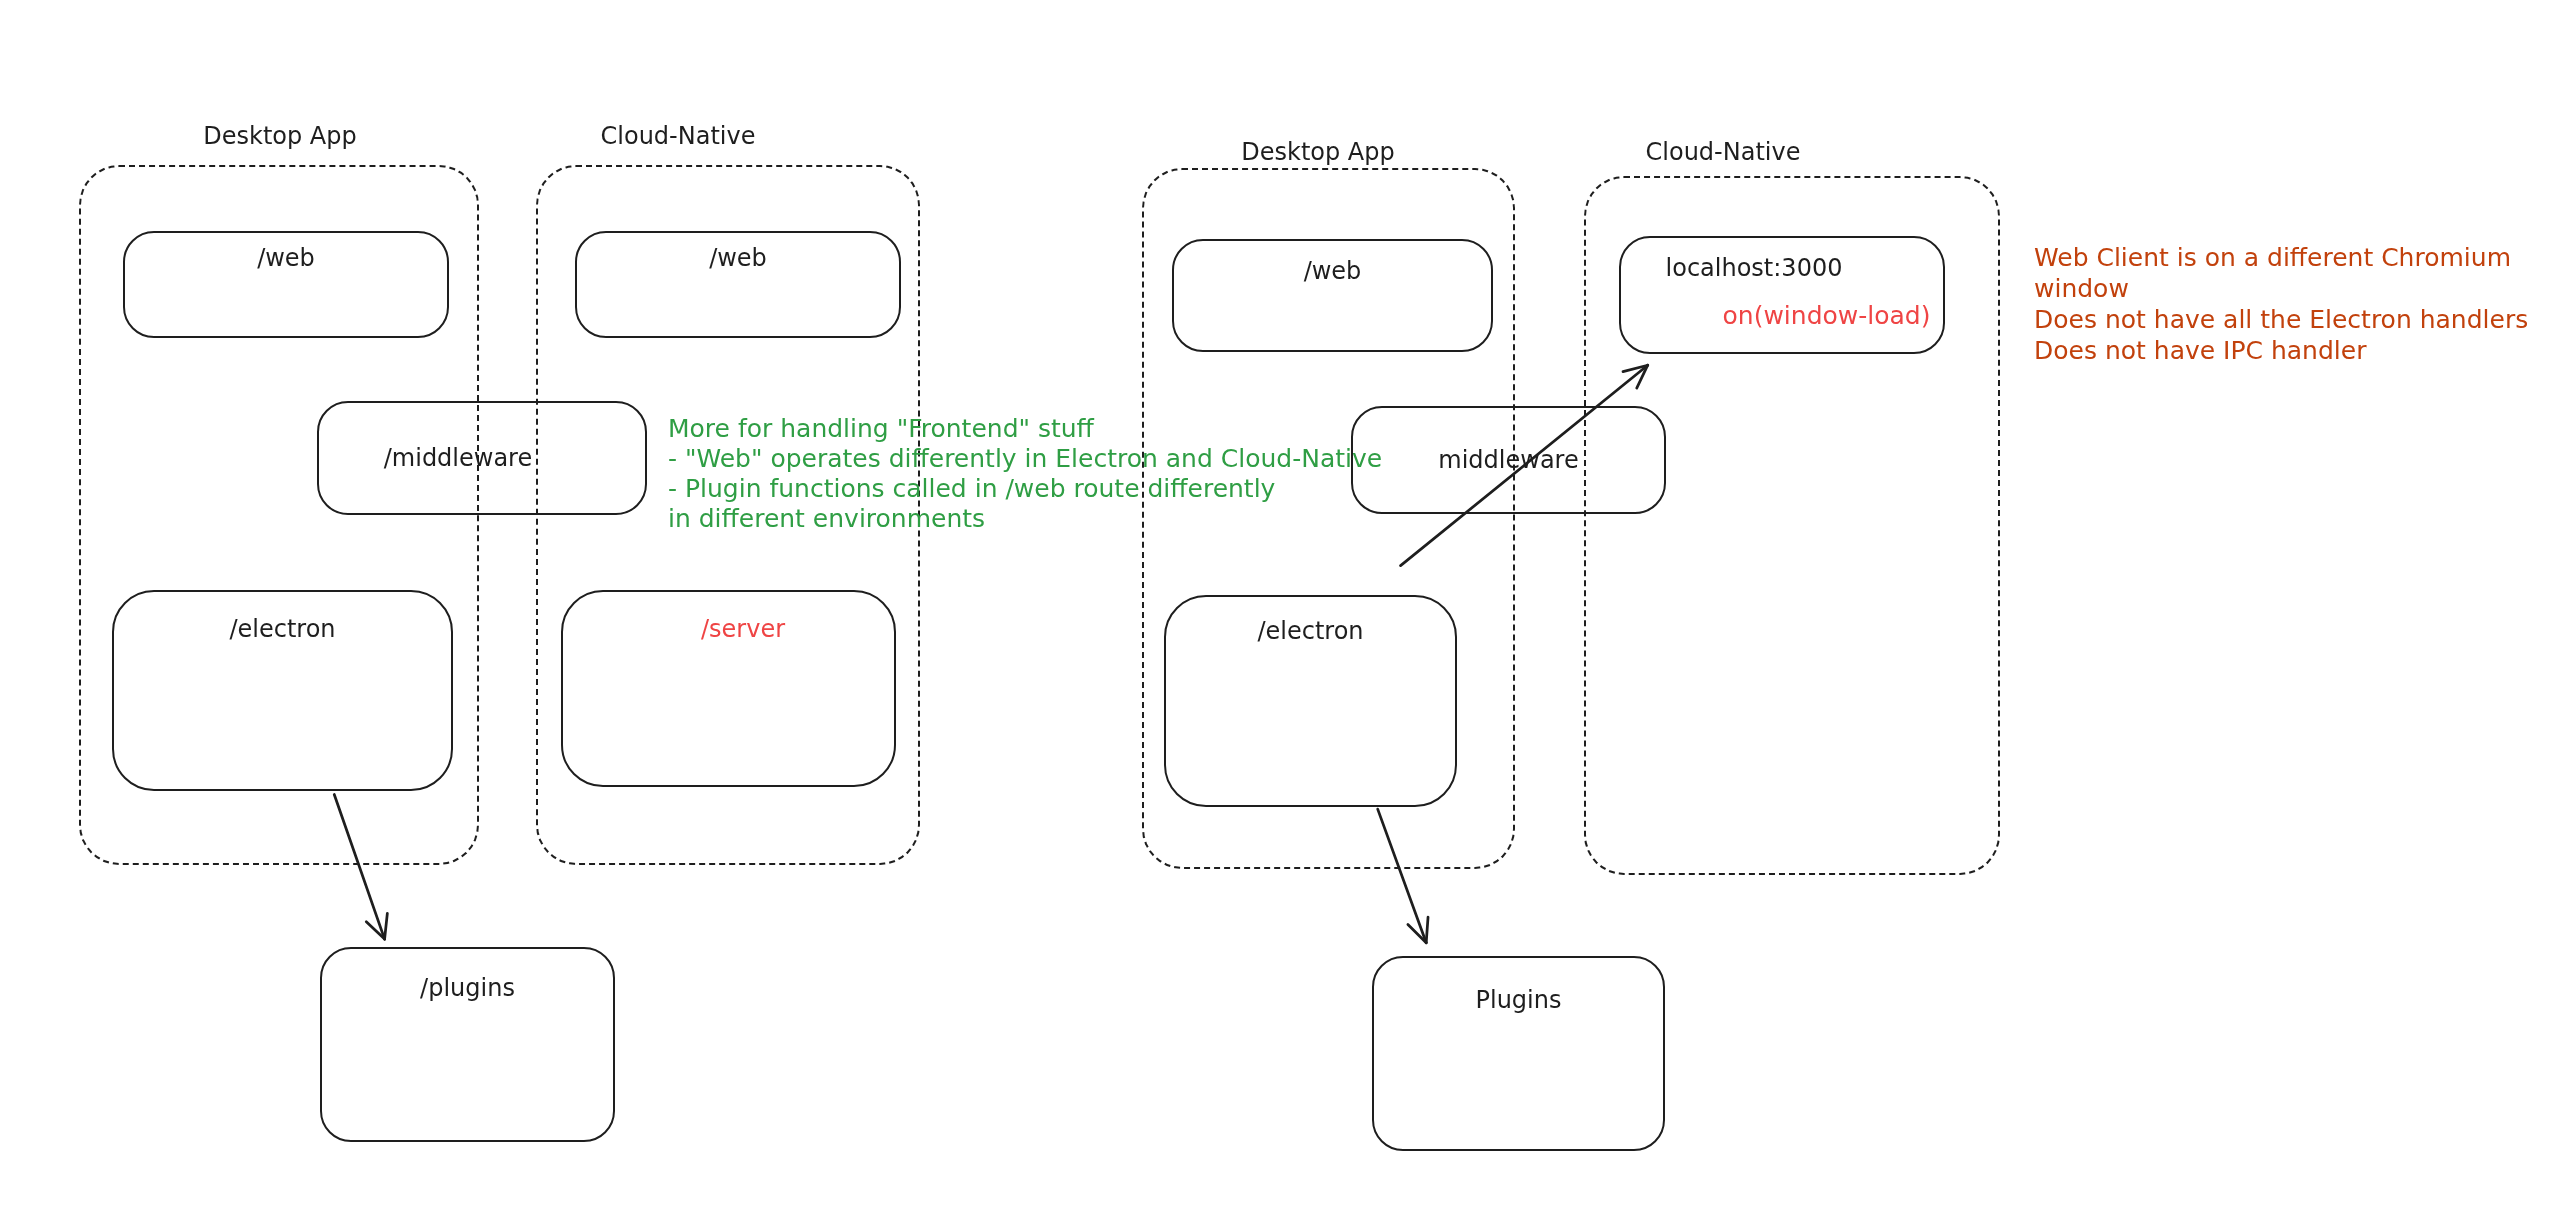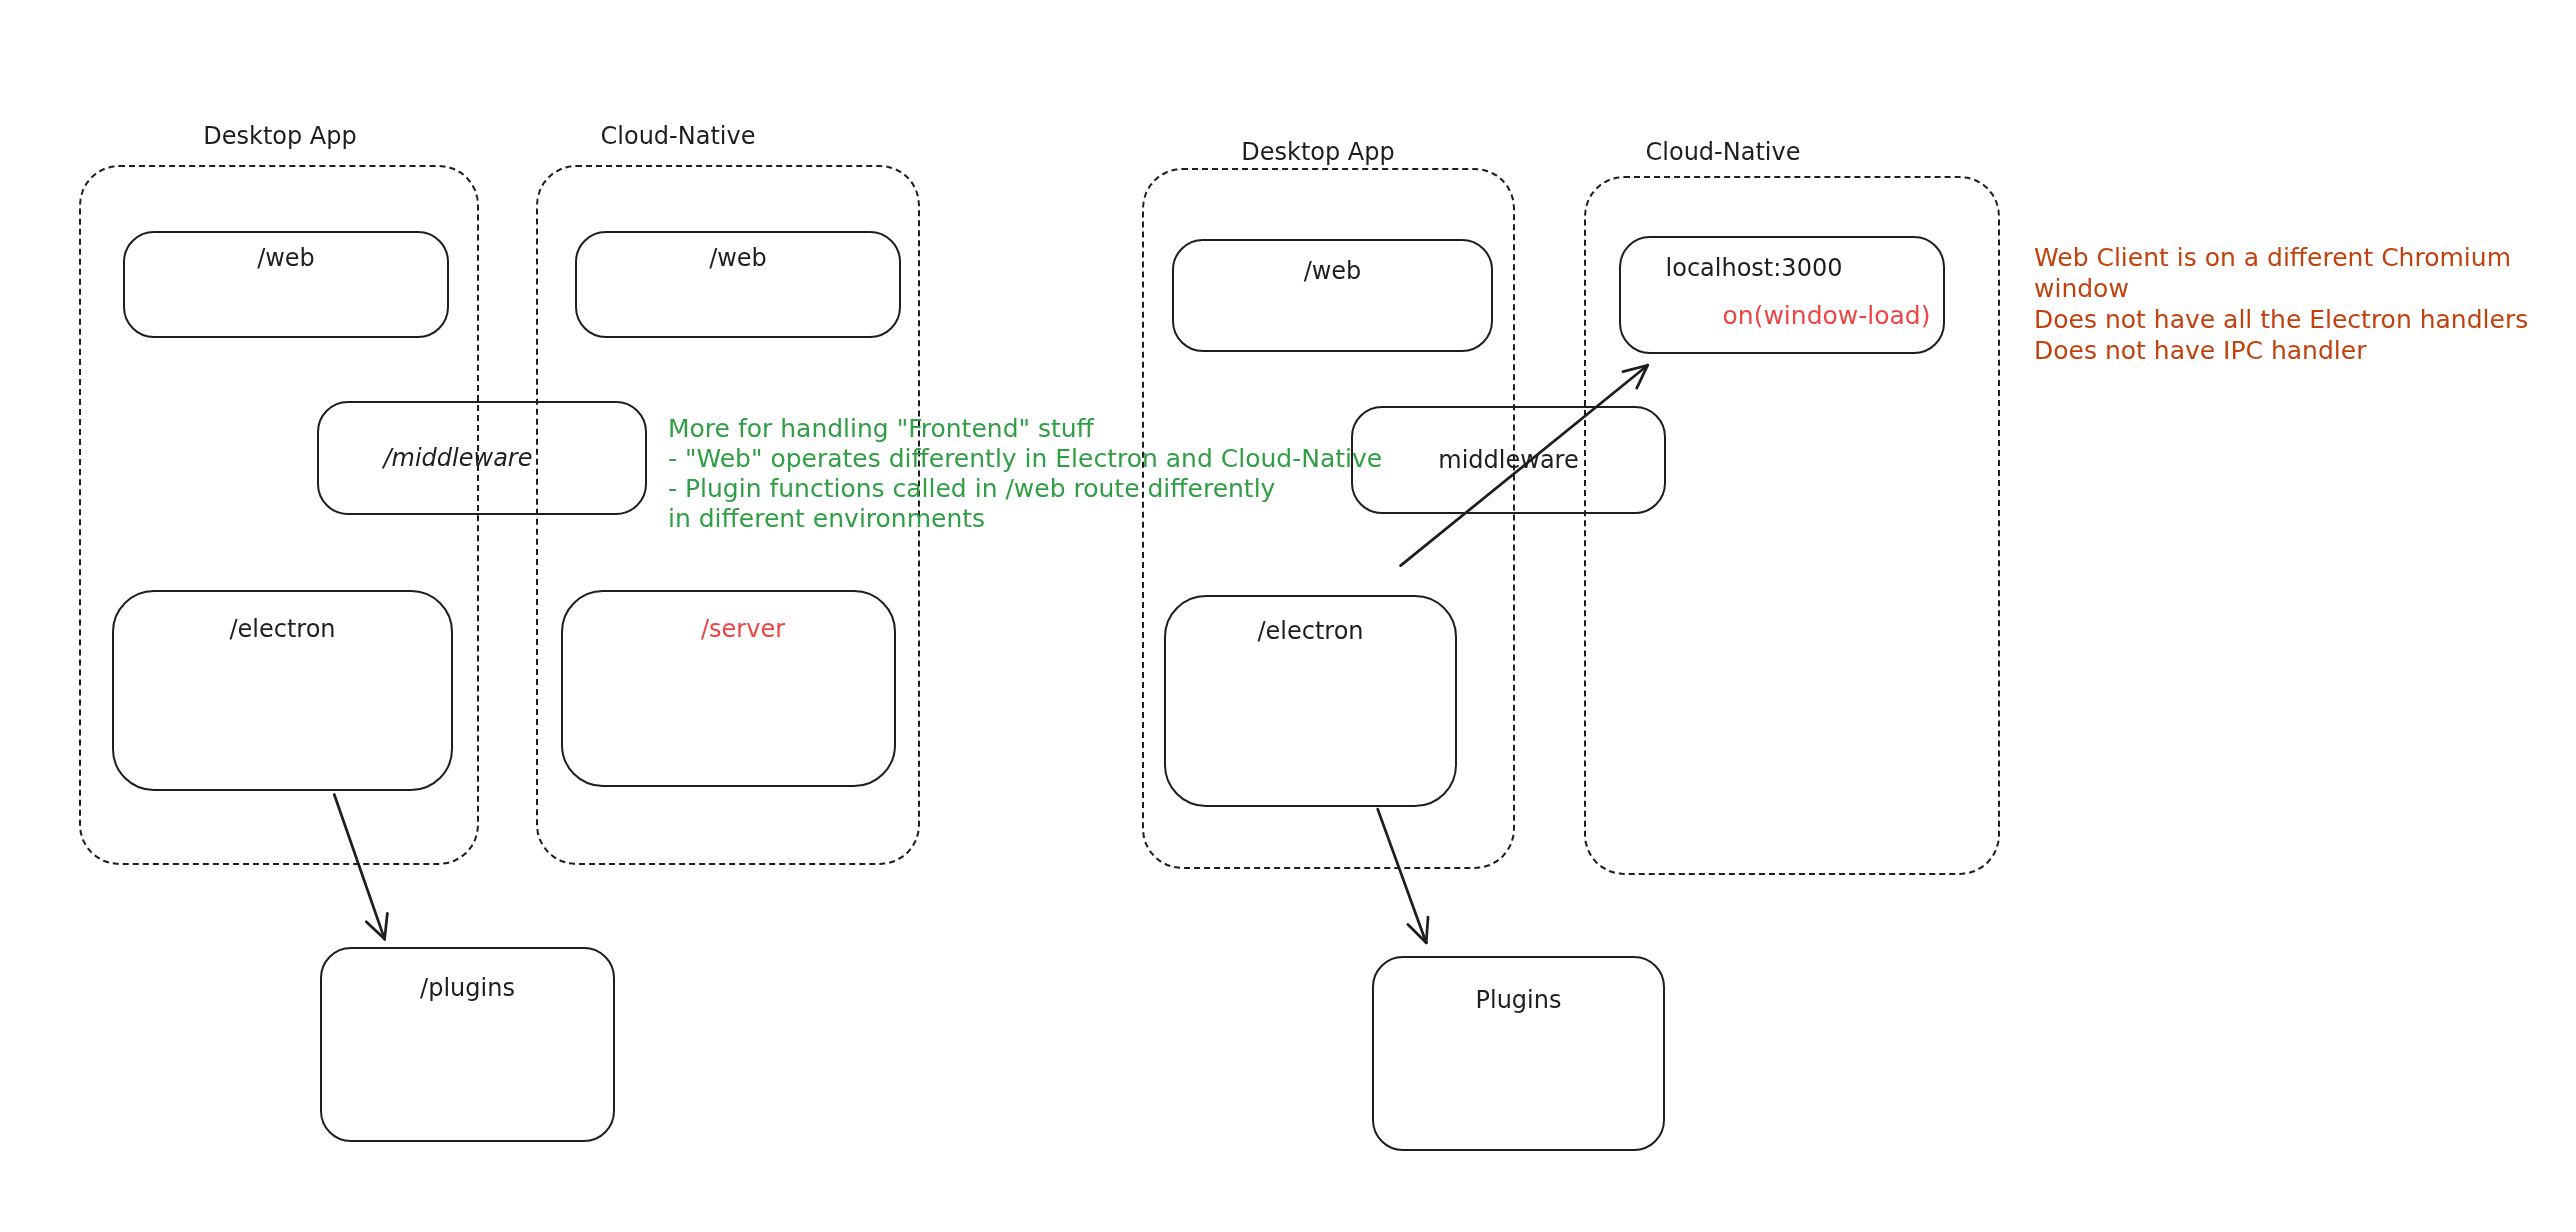--- a/index.html
+++ b/index.html
@@ -66,21 +66,21 @@
   <div class="dashed-container" style="left:79px;  top:165px; width:400px; height:700px;"></div>
   <div class="dashed-container" style="left:536px; top:165px; width:384px; height:700px;"></div>
 
   <div class="sketch-box" style="left:123px; top:231px; width:326px; height:107px;"></div>
   <div class="lbl" style="left:123px; top:242px; width:326px;">/web</div>
 
   <div class="sketch-box" style="left:575px; top:231px; width:326px; height:107px;"></div>
   <div class="lbl" style="left:575px; top:242px; width:326px;">/web</div>
 
   <div class="sketch-box" style="left:317px; top:401px; width:330px; height:114px;"></div>
-  <div class="lbl" style="left:317px; top:442px; width:282px;font-style:italic;">/middleware</div>
+  <div class="lbl" style="left:317px; top:442px; width:282px;">/middleware</div>
 
   <div class="sketch-box big-round" style="left:112px; top:590px; width:341px; height:201px;"></div>
   <div class="lbl" style="left:112px; top:613px; width:341px;">/electron</div>
 
   <div class="sketch-box big-round" style="left:561px; top:590px; width:335px; height:197px;"></div>
   <div class="lbl red-text" style="left:561px; top:613px; width:364px;">/server</div>
 
   <div class="sketch-box" style="left:320px; top:947px; width:295px; height:195px;"></div>
   <div class="lbl" style="left:320px; top:972px; width:295px;">/plugins</div>
 

